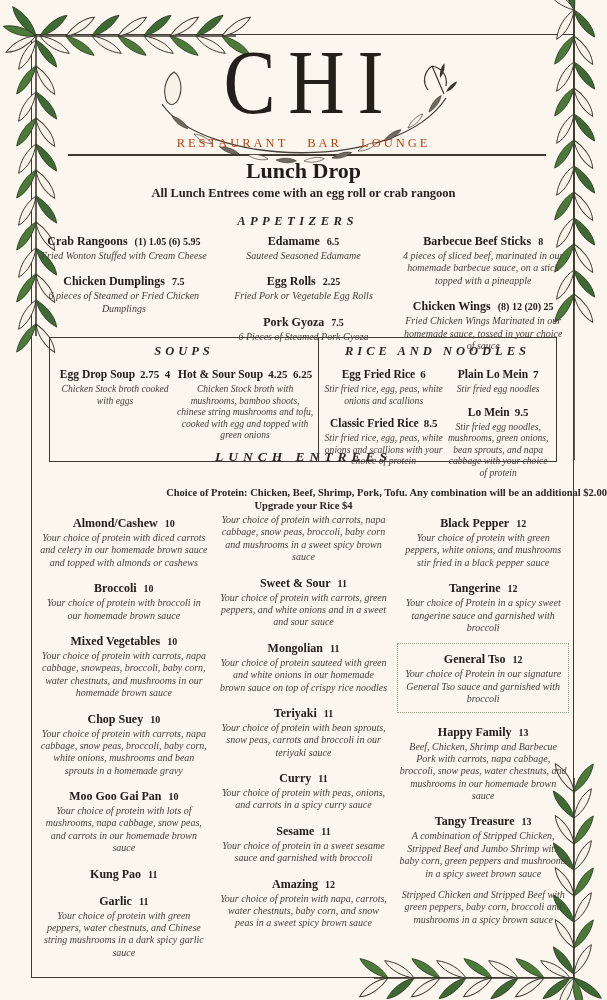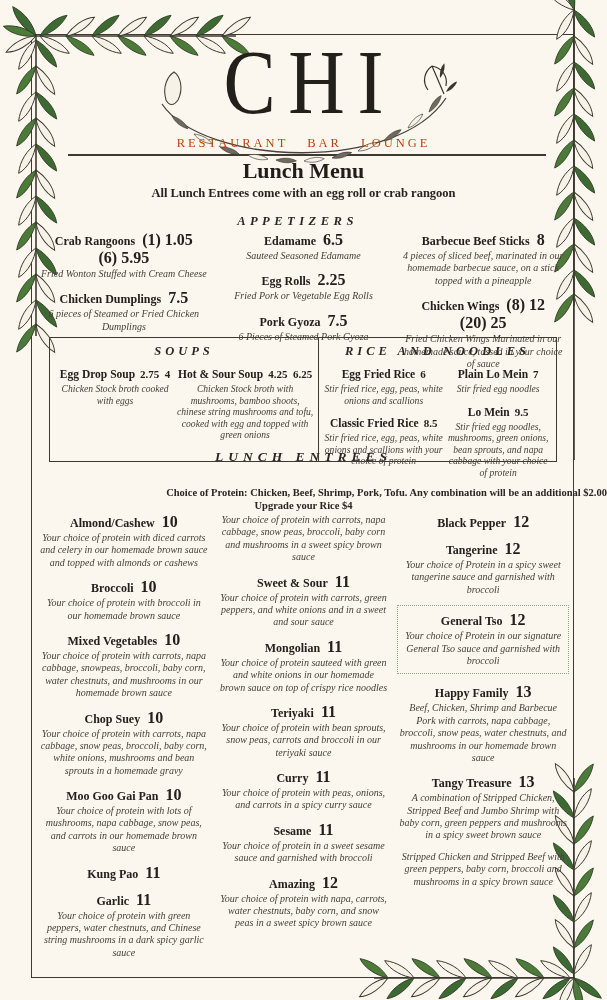--- a/index.html
+++ b/index.html
@@ -29,21 +29,21 @@
   .sec-head{font-style:italic;font-weight:700;font-size:12.5px;letter-spacing:4.5px;
     text-align:center;color:#2b2722}
   .apps-head{position:absolute;top:214px;left:0;right:12px}
   
   .cols3{position:absolute;left:40px;width:527px;display:flex;gap:12px}
   .cols3>div{flex:1;min-width:0}
   .apps-row{top:231px}
   .ent-row{top:513px}
   .item{text-align:center;margin-bottom:9px}
   .iname{font-weight:700;font-size:12px;color:#24201b}
-  .iprice{font-weight:700;font-size:16px;color:#24201b;margin-left:7px}
+  .iprice{font-weight:700;font-size:10px;color:#24201b;margin-left:7px}
   .idesc{font-style:italic;font-size:10px;line-height:1.24;color:#46403a;margin-top:1px}
   .item.boxed{border:1.5px dotted #8fa882;padding:5px 4px 6px;margin-left:-2px;margin-right:-2px}
   
   .midbox{position:absolute;left:49px;top:337px;width:508px;height:125px;
     border:1.5px solid #3e3931;box-sizing:border-box;display:flex}
   .midbox .pane{padding:6px 4px 2px;box-sizing:border-box}
   .pane-l{width:269px;border-right:1.5px solid #3e3931}
   .pane-r{flex:1}
   .pane .sec-head{margin-bottom:5px;letter-spacing:4px}
   .pane-cols{display:flex}
@@ -144,21 +144,21 @@
   <use href="#leaf" transform="translate(285,64) rotate(-50) scale(0.6)" fill="#6f695e" stroke="#3c372e" stroke-width="1"></use>
   <path d="M22 52 C18 38 24 28 30 24 C36 28 40 40 34 52 C30 58 25 58 22 52 Z" fill="#f7f2e8" stroke="#45403a" stroke-width="1.1"></path>
   <path d="M288 18 L300 46 M288 18 C280 24 278 34 284 42 M288 18 C298 20 304 28 302 38" stroke="#3a362c" stroke-width="1.2" fill="none"></path>
   <use href="#leaf" transform="translate(296,30) rotate(-70) scale(0.45)" fill="#3a362c"></use>
   <use href="#leaf" transform="translate(302,44) rotate(-40) scale(0.45)" fill="#3a362c"></use>
 </svg>
 <div class="chi">CHI</div>
 <div class="tagline">RESTAURANT BAR LOUNGE</div>
 <div class="rule1"></div>
 
-<div class="menu-title">Lunch Menu</div>
+<div class="menu-title">Lunch Drop</div>
 <div class="menu-sub">All Lunch Entrees come with an egg roll or crab rangoon</div>
 <div class="sec-head apps-head">APPETIZERS</div>
 
 <div class="cols3 apps-row">
   <div>
     <div class="item">
         <div><span class="iname">Crab Rangoons</span><span class="iprice">(1)&nbsp;1.05 (6)&nbsp;5.95</span></div>
         <div class="idesc">Fried Wonton Stuffed with Cream Cheese</div>
       </div>
     <div class="item">
@@ -296,20 +296,21 @@
         <div class="idesc">Your choice of protein in a sweet sesame sauce and garnished with broccoli</div>
       </div>
     <div class="item">
         <div><span class="iname">Amazing</span><span class="iprice">12</span></div>
         <div class="idesc">Your choice of protein with napa, carrots, water chestnuts, baby corn, and snow peas in a sweet spicy brown sauce</div>
       </div>
   </div>
   <div>
     <div class="item">
         <div><span class="iname">Black Pepper</span><span class="iprice">12</span></div>
+        <div class="idesc">Your choice of protein with green peppers, white onions, and mushrooms stir fried in a black pepper sauce</div>
       </div>
     <div class="item">
         <div><span class="iname">Tangerine</span><span class="iprice">12</span></div>
         <div class="idesc">Your choice of Protein in a spicy sweet tangerine sauce and garnished with broccoli</div>
       </div>
     <div class="item boxed">
         <div><span class="iname">General Tso</span><span class="iprice">12</span></div>
         <div class="idesc">Your choice of Protein in our signature General Tso sauce and garnished with broccoli</div>
       </div>
     <div class="item">

